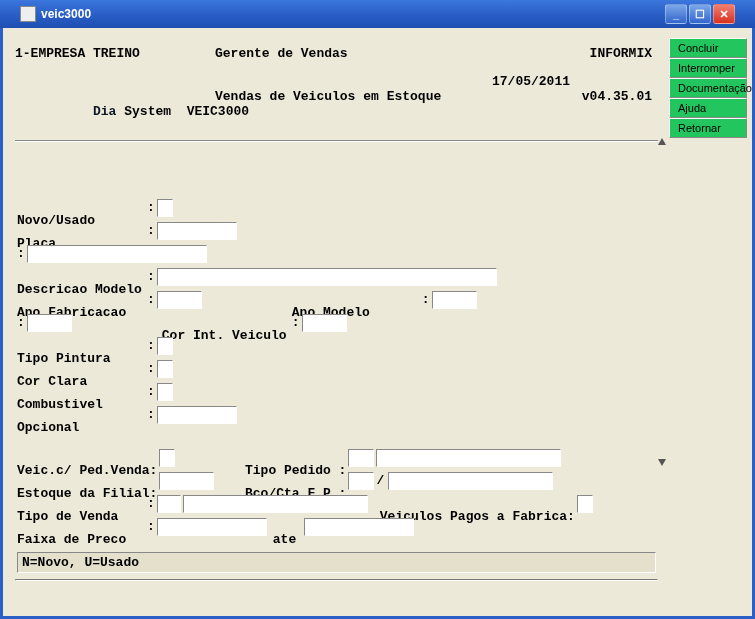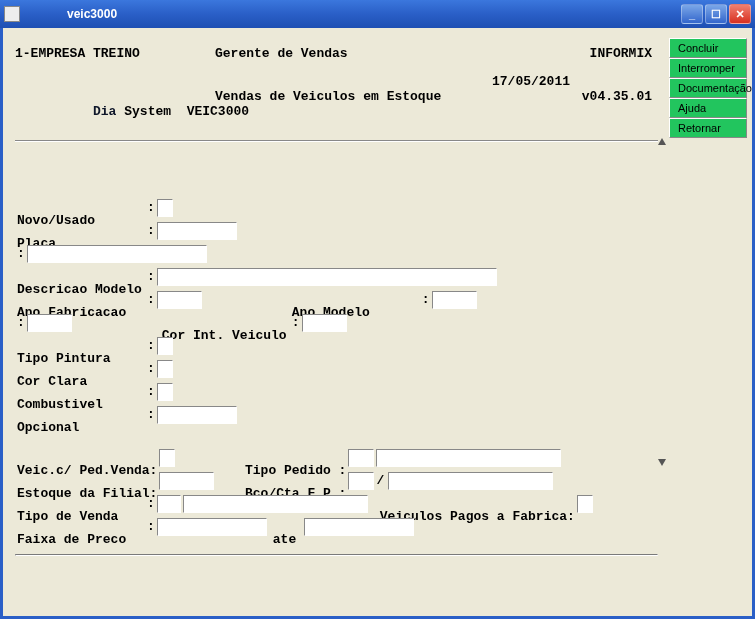--- a/index.html
+++ b/index.html
@@ -10,26 +10,25 @@
     background: #ece9d8;
     width: 755px;
     height: 619px;
     overflow: hidden;
   }
   .titlebar {
     height: 28px;
     background: linear-gradient(to bottom, #3b77dd 0%, #2a5fc7 50%, #1e4fb3 100%);
     display: flex;
     align-items: center;
-    padding: 0 4px;
+    padding: 0 20px;
     color: white;
     font-family: Tahoma, sans-serif;
     font-size: 12px;
     font-weight: bold;
-    gap: 42px;
   }
   .titlebar .appicon {
     width: 16px; height: 16px;
     background: #eee;
     margin-right: 5px;
     border: 1px solid #888;
     display: inline-block;
   }
   .titlebar .title { flex: 1; }
   .winbtns { display: flex; gap: 2px; }
@@ -281,15 +280,16 @@
       </div>
       <div class="row">
         <span class="lbl" style="width:130px">Faixa de Preco</span>
         <span class="colon">:</span>
         <input class="fld" style="width: 110px;" value="">
         <span class="lbl" style="padding:0 6px">ate</span>
         <input class="fld" style="width: 110px;" value="">
       </div>
     </div>
 
+    <div class="status">N=Novo, U=Usado</div>
     <hr class="bottom-edge">
   </div>
 </div>
 
 </body></html>

